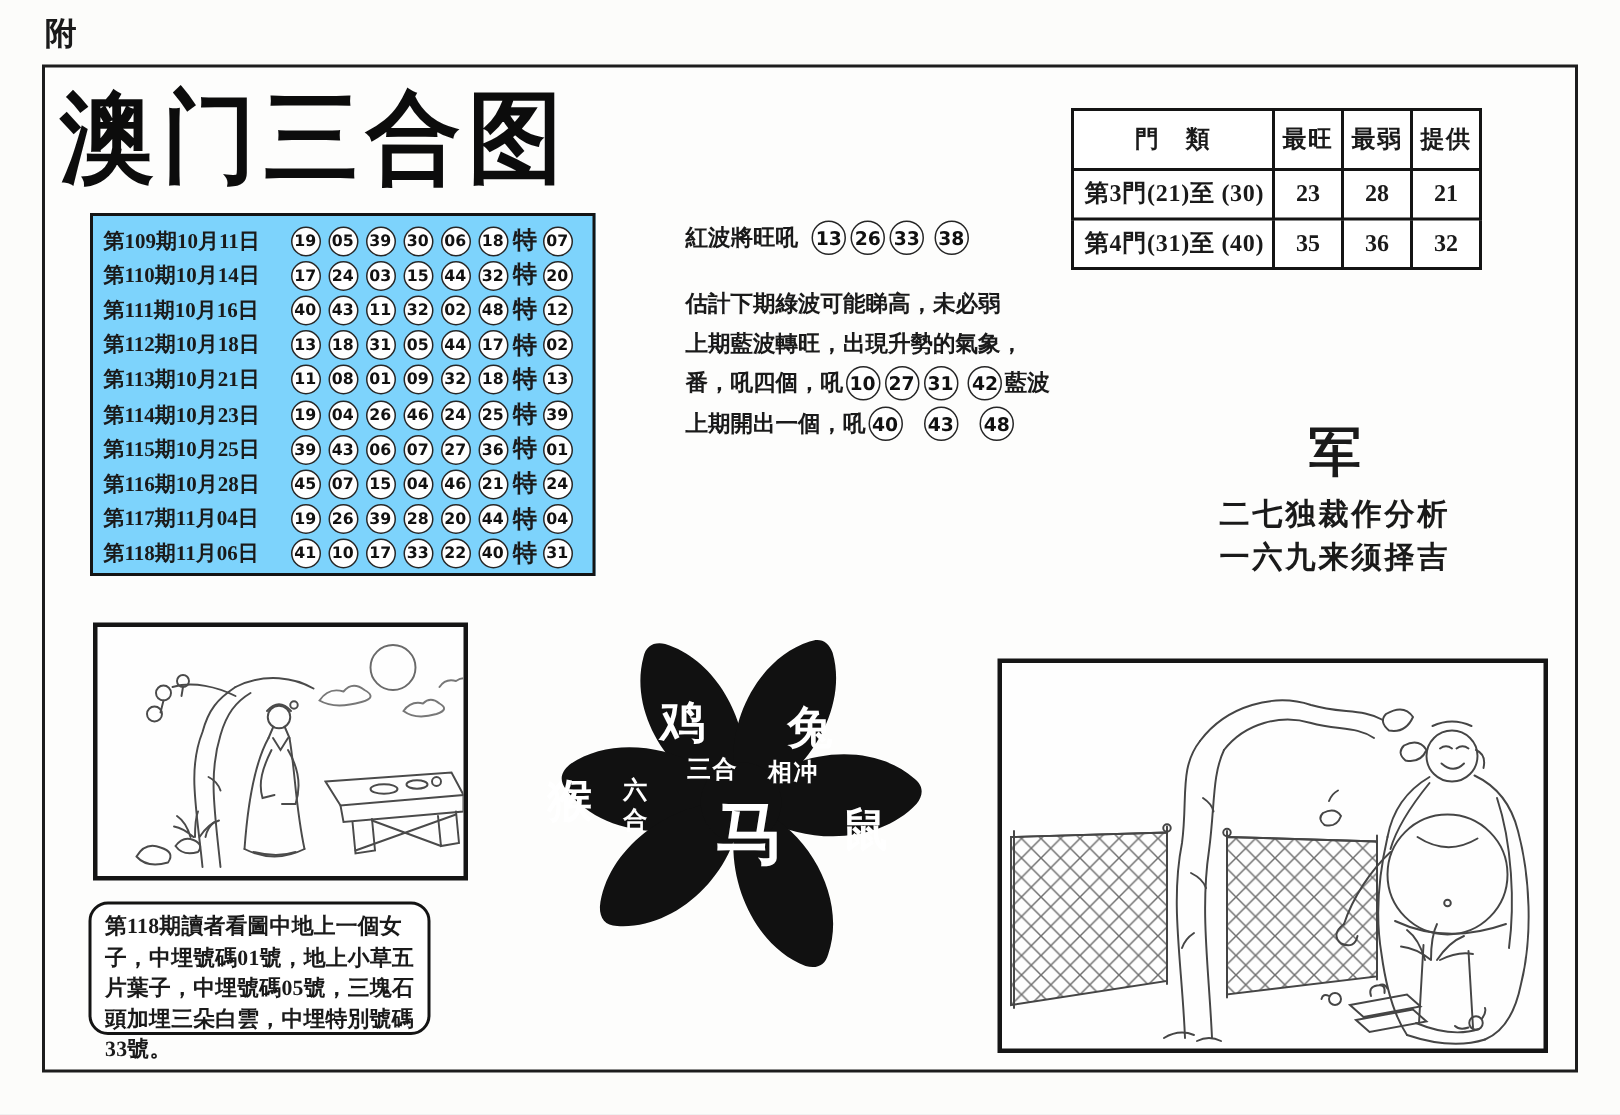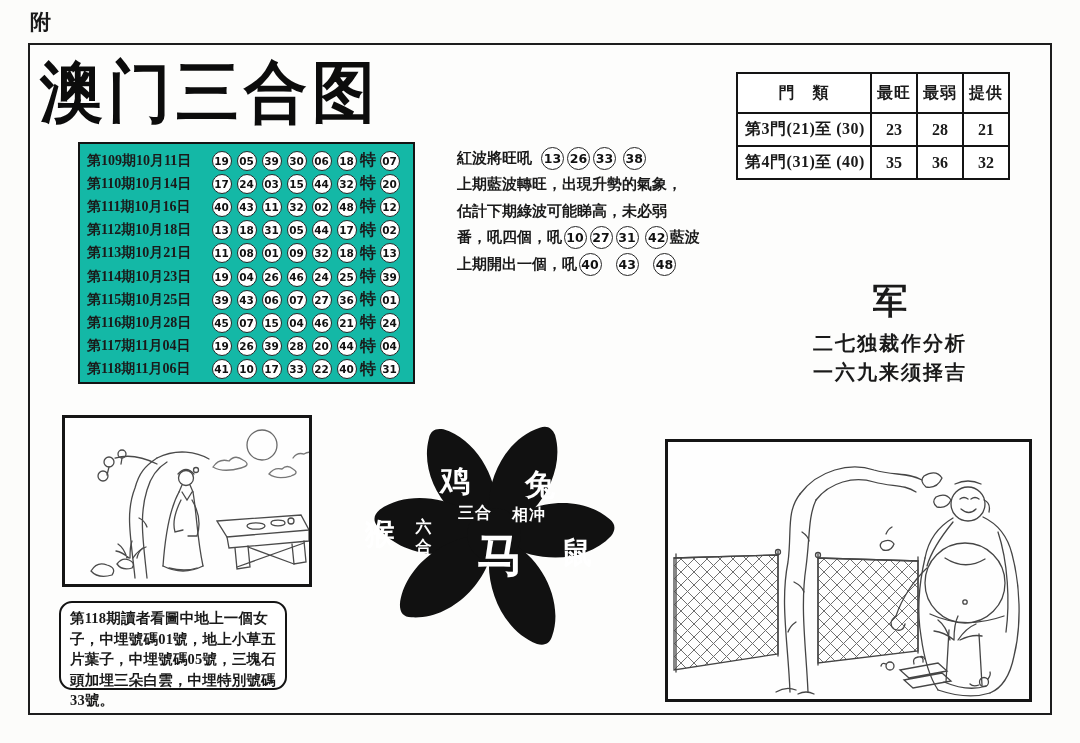--- a/index.html
+++ b/index.html
@@ -8,37 +8,37 @@
   .corner-mark{position:absolute;left:30px;top:8px;font-size:21px;font-weight:bold;}
   .outer-frame{position:absolute;left:28px;top:43px;width:1020px;height:668px;
                border:2.5px solid #1d1d1d;background:#fdfdfc;}
 
   
   .main-title{position:absolute;left:10px;top:2px;font-family:"DejaVu Sans","Liberation Sans",sans-serif;
               font-weight:900;font-size:63px;letter-spacing:5px;color:#0c0c0c;transform:scaleY(1.06);transform-origin:top left;}
 
   
   .results-panel{position:absolute;left:30px;top:97px;width:337px;height:242px;border:2.5px solid #141414;
-                 box-sizing:border-box;padding:5px 4px 0 7px;background:#14b8a6;margin-left:18px;}
+                 box-sizing:border-box;padding:5px 4px 0 7px;background:#7dd3fc;}
   .result-row{display:flex;align-items:center;height:23.2px;}
   .row-label{font-weight:bold;font-size:14px;width:122px;flex:0 0 auto;white-space:nowrap;}
   .circle-num{display:inline-flex;width:18px;height:18px;border:1.6px solid #262626;border-radius:50%;
               align-items:center;justify-content:center;flex:0 0 auto;background:#fff;
               font-family:"DejaVu Sans",sans-serif;font-size:10.5px;font-weight:bold;margin:0 2.5px;color:#111;}
   .circle-num.big{width:21px;height:21px;font-size:12.5px;margin:0 1.5px;}
   .te-label{font-weight:bold;font-size:16px;margin:0 1px;}
 
   
   .wave-tips{position:absolute;left:427px;top:100px;width:290px;}
   .wave-line{display:flex;align-items:center;height:26.5px;font-size:15px;font-weight:bold;white-space:pre;}
-  .wave-line:first-child{margin-bottom:0;}
+  .wave-line:first-child{margin-bottom:18px;}
   .wave-text{white-space:pre;}
 
   
-  .gate-table-wrap{position:absolute;left:706px;top:27px;}
+  .gate-table-wrap{position:absolute;left:684px;top:27px;}
   table.gate{border-collapse:collapse;background:#fff;}
   table.gate th,table.gate td{border:2.3px solid #141414;text-align:center;font-weight:bold;}
   table.gate th{font-size:16px;height:36px;letter-spacing:1px;}
   table.gate td{font-size:16px;height:29px;font-family:"Liberation Serif",serif;}
   td.cat-cell{text-align:left;font-size:14.5px;padding:0 3px 0 5px;letter-spacing:0.5px;white-space:nowrap;}
   .col-cat{width:134px;}.col-n{width:46px;}
 
   
   .fortune-poem{position:absolute;left:730px;top:238px;width:260px;text-align:center;}
   .jun-heading{font-size:35px;font-weight:bold;line-height:38px;margin-bottom:8px;}
@@ -182,22 +182,22 @@
             <span class="circle-num">22</span>
             <span class="circle-num">40</span>
             <span class="te-label">特</span>
             <span class="circle-num">31</span>
           </div>
         </div>
     </div>
 
     <div class="wave-tips">
         <div class="wave-line"><span class="wave-text">紅波將旺吼  </span><span class="circle-num big">13</span><span class="circle-num big">26</span><span class="circle-num big">33</span><span class="wave-text"> </span><span class="circle-num big">38</span></div>
+        <div class="wave-line"><span class="wave-text">估計下期綠波可能睇高，未必弱</span></div>
         <div class="wave-line"><span class="wave-text">上期藍波轉旺，出現升勢的氣象，</span></div>
-        <div class="wave-line"><span class="wave-text">估計下期綠波可能睇高，未必弱</span></div>
         <div class="wave-line"><span class="wave-text">番，吼四個，吼</span><span class="circle-num big">10</span><span class="circle-num big">27</span><span class="circle-num big">31</span><span class="wave-text"> </span><span class="circle-num big">42</span><span class="wave-text">藍波</span></div>
         <div class="wave-line"><span class="wave-text">上期開出一個，吼</span><span class="circle-num big">40</span><span class="wave-text">   </span><span class="circle-num big">43</span><span class="wave-text">   </span><span class="circle-num big">48</span></div>
       </div>
 
     <div class="gate-table-wrap">
       <table class="gate">
         <colgroup>
             <col class="col-cat">
             <col class="col-n">
             <col class="col-n">

